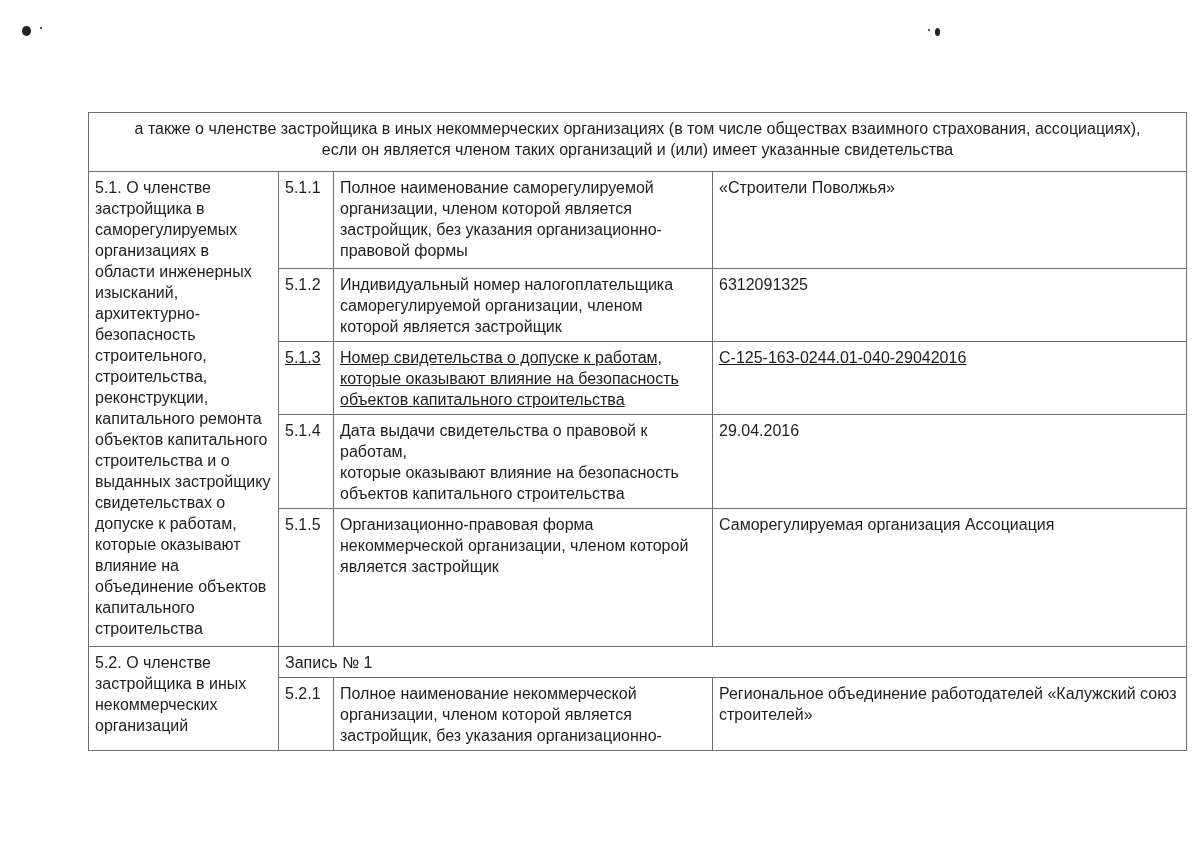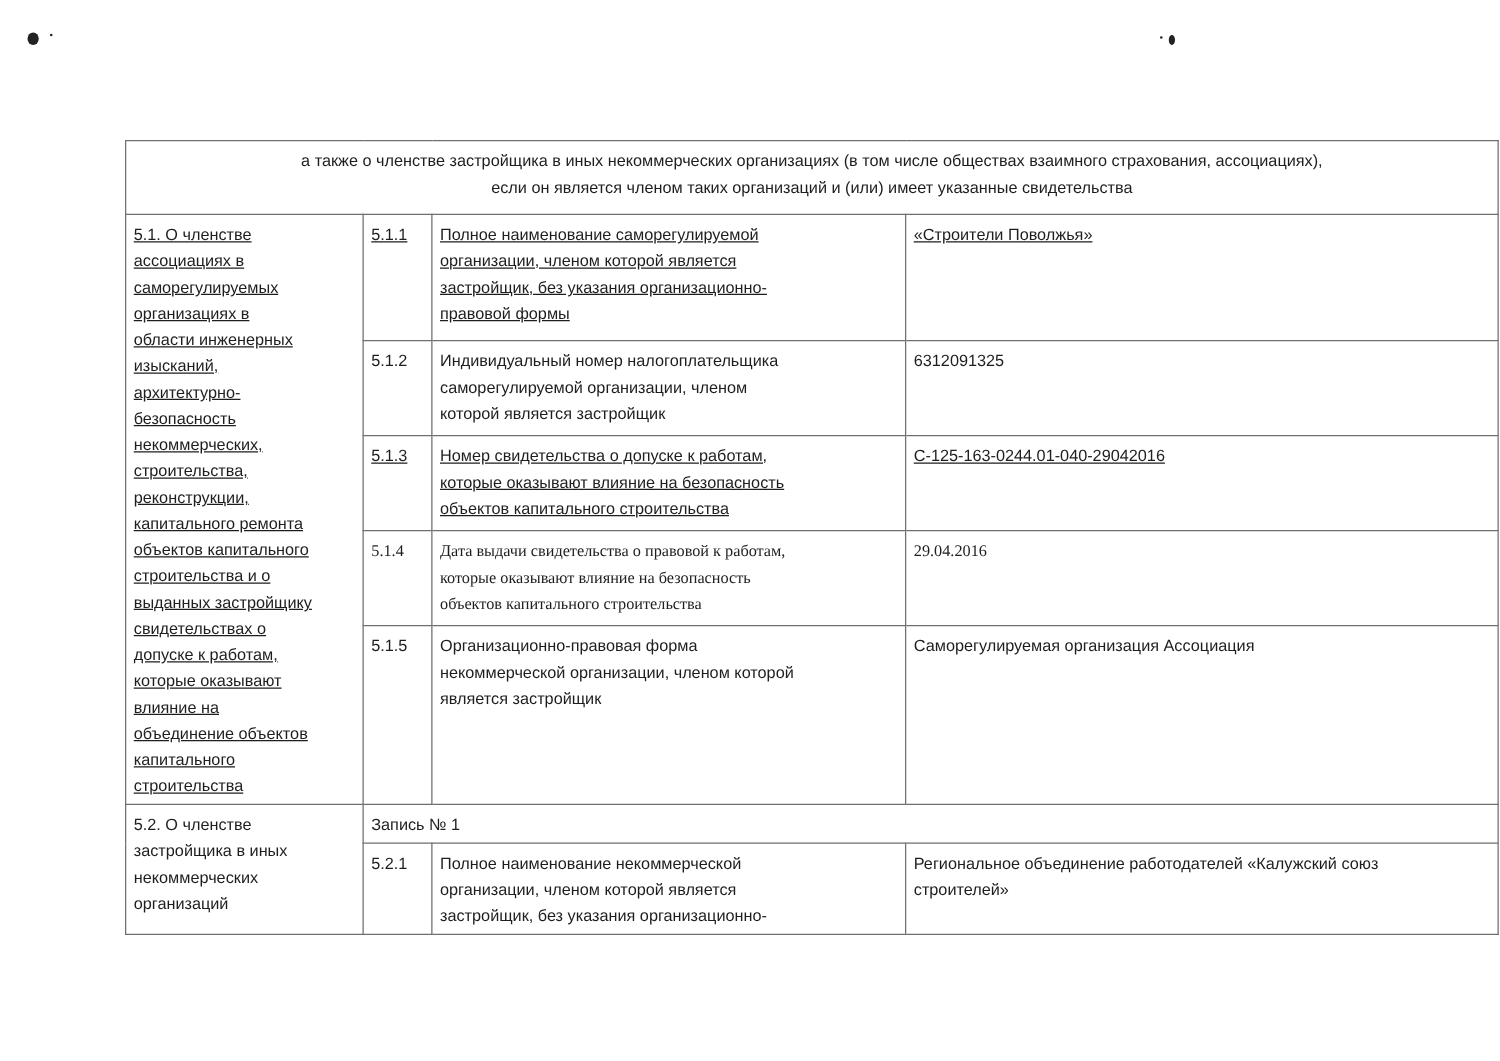--- a/index.html
+++ b/index.html
@@ -2,32 +2,32 @@
 <html><head>
 <meta charset="utf-8">
 <style>
   html, body { margin: 0; padding: 0; }
   body {
     width: 1200px; height: 849px; background: #ffffff; position: relative; overflow: hidden;
     font-family: "Liberation Sans", "DejaVu Sans", sans-serif; color: #1e1e1e;
   }
   .speck { position: absolute; background: #222; border-radius: 50%; }
   table.doc {
-    position: absolute; left: 100px; top: 112px; width: 1098px;
-    border-collapse: collapse; table-layout: fixed; font-size: 13px; line-height: 21px; border-radius: 12px;
+    position: absolute; left: 88px; top: 112px; width: 1098px;
+    border-collapse: collapse; table-layout: fixed; font-size: 16px; line-height: 21px; border-radius: 12px;
   }
   table.doc td { border: 1.4px solid #6f6f6f; vertical-align: top; padding: 5px 6px 4px 6px; }
   td.hdr { text-align: center; padding: 4px 10px 4px 10px; height: 49px; }
   td.sect { padding-left: 7px; }
   td.num { padding-left: 7px; }
   td.val { padding-left: 7px; }
-  .r1 { height: 97px; text-decoration: underline; }
+  .r1 { height: 97px; }
   .r2 { height: 67px; }
   .r3 { height: 68px; text-decoration: underline; }
-  .r4 { height: 70px; font-family: Liberation Serif, serif; }
+  .r4 { height: 70px; }
   .r5 { height: 138px; margin-top: 38px; }
   .r6 { height: 23px; }
   .r7 { height: 72px; margin-top: 24px; }
   .line { display: block; }
 </style>
 </head>
 <body>
 
 <div class="speck" style="left:22px;top:26px;width:9px;height:10px;"></div>
 <div class="speck" style="left:40px;top:27px;width:2px;height:2px;"></div>
@@ -45,28 +45,28 @@
       <tr>
     <td class="hdr" colspan="4">
       <span class="line">а также о членстве застройщика в иных некоммерческих организациях (в том числе обществах взаимного страхования, ассоциациях),</span>
       <span class="line">если он является членом таких организаций и (или) имеет указанные свидетельства</span>
     </td>
   </tr>
 
   <tr class="r1">
     <td class="sect" rowspan="5">
       <span class="line">5.1. О членстве</span>
-      <span class="line">ассоциациях в</span>
+      <span class="line">застройщика в</span>
       <span class="line">саморегулируемых</span>
       <span class="line">организациях в</span>
       <span class="line">области инженерных</span>
       <span class="line">изысканий,</span>
       <span class="line">архитектурно-</span>
       <span class="line">безопасность</span>
-      <span class="line">некоммерческих,</span>
+      <span class="line">строительного,</span>
       <span class="line">строительства,</span>
       <span class="line">реконструкции,</span>
       <span class="line">капитального ремонта</span>
       <span class="line">объектов капитального</span>
       <span class="line">строительства и о</span>
       <span class="line">выданных застройщику</span>
       <span class="line">свидетельствах о</span>
       <span class="line">допуске к работам,</span>
       <span class="line">которые оказывают</span>
       <span class="line">влияние на</span>

